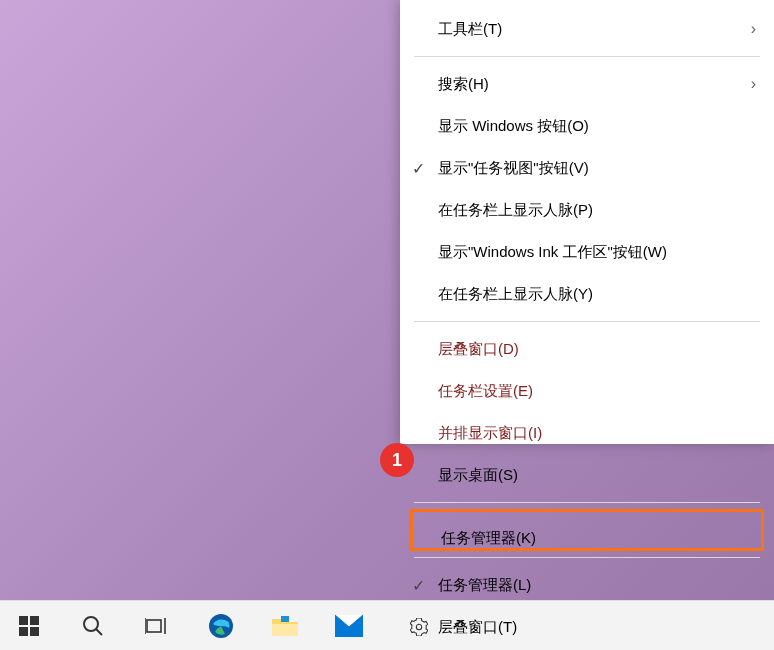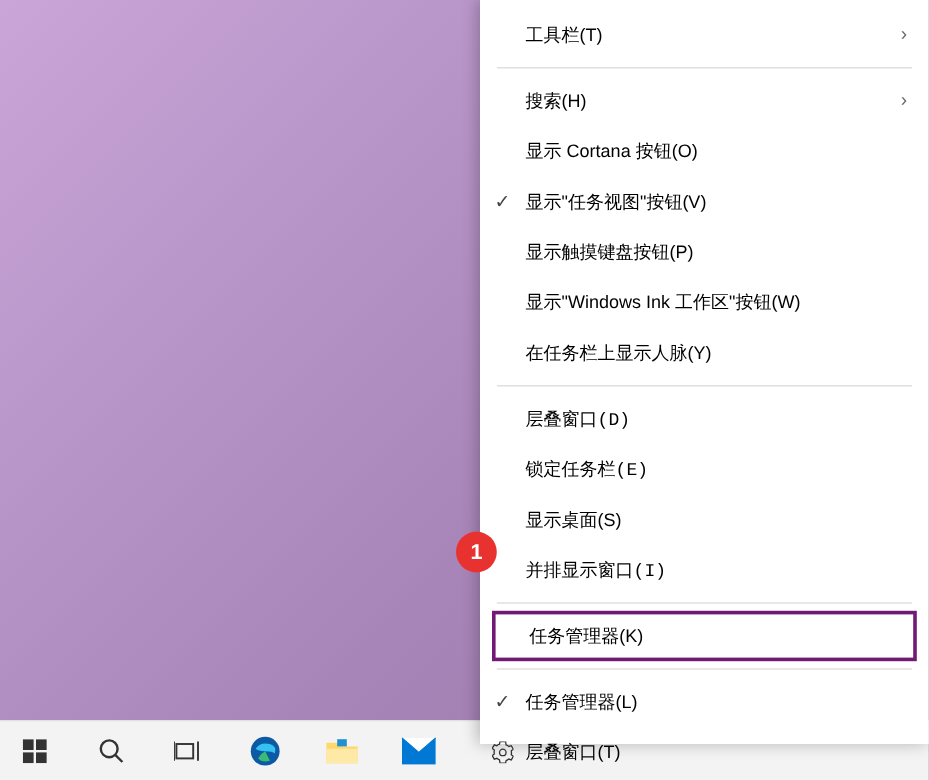--- a/index.html
+++ b/index.html
@@ -37,43 +37,43 @@
       align-items: center;
       justify-content: center;
       cursor: pointer;
     }
 
     .context-menu {
       position: absolute;
       top: 0;
       right: 0;
       width: 374px;
-      height: 620px;
+      height: 444px;
       background: #ffffff;
       box-shadow: -2px 0 12px rgba(0,0,0,0.25);
       padding: 8px 0;
     }
     .menu-item {
       height: 42px;
       display: flex;
       align-items: center;
       padding: 0 0 0 38px;
       cursor: pointer;
       position: relative;
       color: #000;
     }
     .menu-item.disabled {
-      color: #000000;
+      color: #7f1d1d;
       cursor: default;
-      font-family: Liberation Mono, monospace;
     }
     .menu-item.highlighted {
       margin: 0 10px;
       padding-left: 28px;
-      border: 3px solid #701a75;
+      border: 3px solid #f97316;
+      align-items: flex-end;
     }
     .menu-check {
       position: absolute;
       left: 12px;
       top: 50%;
       transform: translateY(-50%);
       color: #444;
       font-size: 16px;
     }
     .menu-gear {
@@ -168,47 +168,47 @@
   <div class="menu-item">
     <span>工具栏(T)</span>
     <span class="menu-arrow">›</span>
   </div>
   <div class="menu-separator"></div>
   <div class="menu-item">
     <span>搜索(H)</span>
     <span class="menu-arrow">›</span>
   </div>
   <div class="menu-item">
-    <span>显示 Cortana 按钮(O)</span>
+    <span>显示 Windows 按钮(O)</span>
   </div>
   <div class="menu-item">
     <span class="menu-check">✓</span>
     <span>显示"任务视图"按钮(V)</span>
   </div>
   <div class="menu-item">
-    <span>显示触摸键盘按钮(P)</span>
+    <span>在任务栏上显示人脉(P)</span>
   </div>
   <div class="menu-item">
     <span>显示"Windows Ink 工作区"按钮(W)</span>
   </div>
   <div class="menu-item">
     <span>在任务栏上显示人脉(Y)</span>
   </div>
   <div class="menu-separator"></div>
   <div class="menu-item disabled">
     <span>层叠窗口(D)</span>
   </div>
   <div class="menu-item disabled">
-    <span>锁定任务栏(E)</span>
-  </div>
-  <div class="menu-item">
-    <span>显示桌面(S)</span>
+    <span>任务栏设置(E)</span>
   </div>
   <div class="menu-item disabled">
     <span>并排显示窗口(I)</span>
+  </div>
+  <div class="menu-item">
+    <span>显示桌面(S)</span>
   </div>
   <div class="menu-separator"></div>
   <div class="menu-item highlighted">
     <span>任务管理器(K)</span>
   </div>
   <div class="menu-separator"></div>
   <div class="menu-item">
     <span class="menu-check">✓</span>
     <span>任务管理器(L)</span>
   </div>

